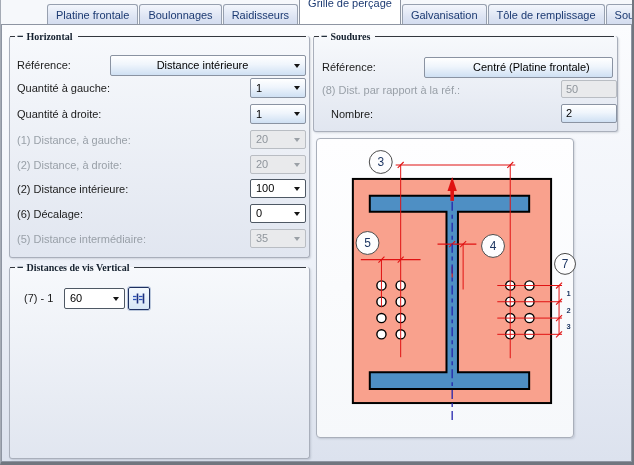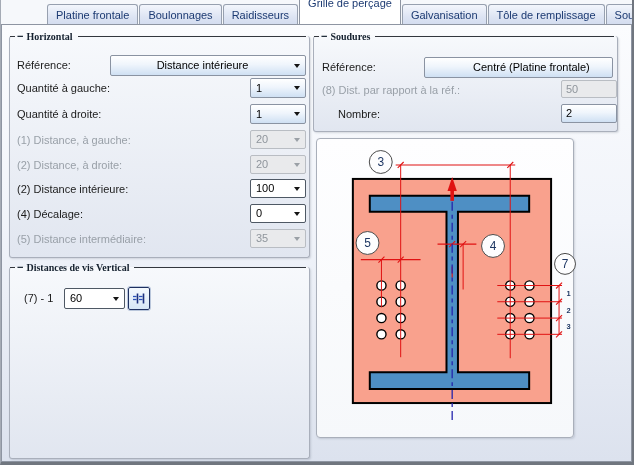--- a/index.html
+++ b/index.html
@@ -104,21 +104,21 @@
       <span class="lbl dis" style="left:7px; top:122px;">(2) Distance, à droite:</span>
       <div class="combo dis" style="left:240px; top:119px; width:56px; height:19px; line-height:17px;">
         <span>20</span><i class="arrow"></i>
       </div>
 
       <span class="lbl" style="left:7px; top:146px;">(2) Distance intérieure:</span>
       <div class="combo white" style="left:240px; top:143px; width:56px; height:19px; line-height:17px;">
         <span>100</span><i class="arrow"></i>
       </div>
 
-      <span class="lbl" style="left:7px; top:171px;">(4) Décalage:</span>
+      <span class="lbl" style="left:7px; top:171px;">(6) Décalage:</span>
       <div class="combo white" style="left:240px; top:168px; width:56px; height:19px; line-height:17px;">
         <span>0</span><i class="arrow"></i>
       </div>
 
       <span class="lbl dis" style="left:7px; top:196px;">(5) Distance intermédiaire:</span>
       <div class="combo dis" style="left:240px; top:193px; width:56px; height:19px; line-height:17px;">
         <span>35</span><i class="arrow"></i>
       </div>
     </div>
 
@@ -157,21 +157,21 @@
       <span class="lbl" style="left:8px; top:24px;">Référence:</span>
       <div class="combo" style="left:110px; top:21px; width:189px; height:21px; line-height:19px; padding-right:5px;padding-left:48px;">
         <span>Centré (Platine frontale)</span>
       </div>
 
       <span class="lbl dis" style="left:8px; top:47px;">(8) Dist. par rapport à la réf.:</span>
       <div class="tbox dis" style="left:247px; top:44px; width:56px; height:18px; line-height:16px;">
         <span>50</span>
       </div>
 
-      <span class="lbl" style="left:24px; top:71px;">Nombre:</span>
+      <span class="lbl" style="left:17px; top:71px;">Nombre:</span>
       <div class="tbox" style="left:247px; top:68px; width:56px; height:19px; line-height:17px;">
         <span>2</span>
       </div>
     </div>
 
     <div class="diagram" style="left:314px; top:113px; width:258px; height:300px;">
       <svg width="256" height="298" viewBox="0 0 257 299">
 
         <rect x="36" y="40" width="199" height="225" stroke="#000" stroke-width="2" fill="#F9A18D"></rect>
 

